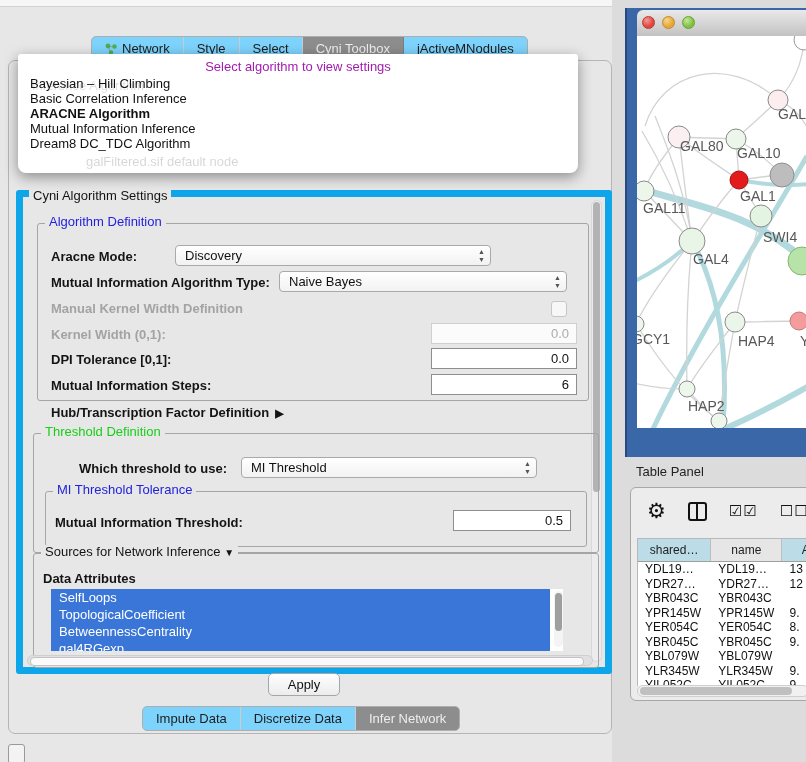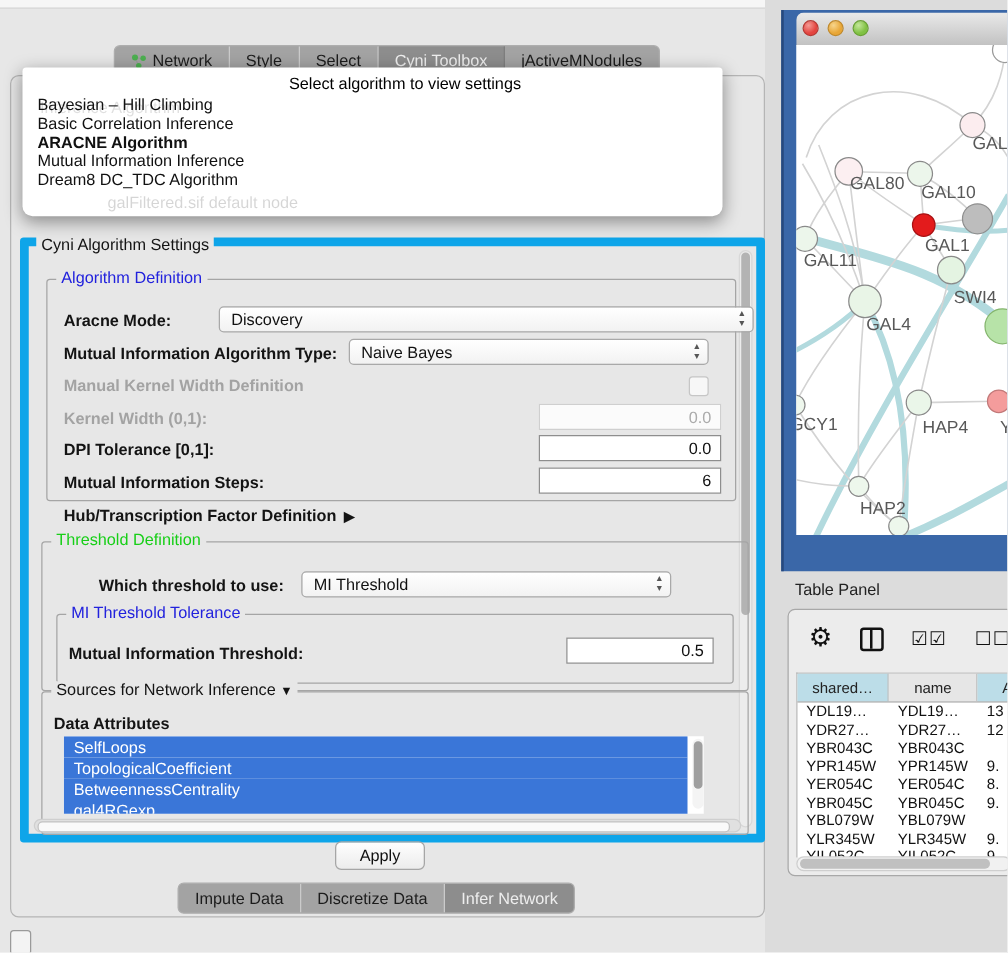--- a/index.html
+++ b/index.html
@@ -6,30 +6,30 @@
   body{width:806px;height:762px;overflow:hidden;font-family:"Liberation Sans",sans-serif;}
   #app{position:relative;width:806px;height:762px;background:#e7e7e7;overflow:hidden;}
   .abs{position:absolute;}
   
   .cp-top{left:0;top:0;width:620px;height:6px;background:#f6f6f6;border-bottom:1px solid #d2d2d2;}
   .cp-header{left:0;top:7px;width:620px;height:23px;background:linear-gradient(#ededed,#ddd);border-bottom:1px solid #bdbdbd;}
   .cp-title{position:absolute;left:8px;top:3px;font-size:13px;color:#1a1a1a;}
   .float-btn{position:absolute;right:40px;top:5px;width:10px;height:10px;border:2px solid #1d1d1d;border-radius:2px;background:#fff;}
   .close-btn{position:absolute;right:14px;top:2px;font-size:14px;font-weight:bold;color:#1d1d1d;}
   
-  .segbar{display:flex;background:#a3a3a3;border:1px solid #aeaeae;border-radius:5px;overflow:hidden;height:23px;}
+  .segbar{display:flex;background:#7dd3fc;border:1px solid #aeaeae;border-radius:5px;overflow:hidden;height:23px;}
   .seg{padding:0 13px;line-height:23px;font-size:13px;color:#1c1c1c;border-right:1px solid #cbcbcb;white-space:nowrap;display:flex;align-items:center;gap:5px;}
   .seg:last-child{border-right:none;}
   .seg.sel{background:#8d8d8d;color:#eee;border-right-color:#7e7e7e;}
   #tabbar{left:91px;top:36px;}
   #bottombar{left:142px;top:706px;}
   .content-frame{left:8px;top:60px;width:602px;height:672px;border:1px solid #b5b5b5;border-radius:7px;}
   
   .dropdown{left:18px;top:54px;width:560px;height:119px;background:#fff;border-radius:3px 3px 8px 8px;box-shadow:0 4px 14px rgba(0,0,0,.4);z-index:30;}
-  .dd-ph{position:absolute;left:0;top:5px;width:100%;text-align:center;font-size:13px;color:#000000;padding-left:26px;}
+  .dd-ph{position:absolute;left:0;top:5px;width:100%;text-align:center;font-size:13px;color:#a21caf;}
   .dd-items{position:absolute;left:0;top:22px;width:100%;}
   .dd-item{font-size:13px;line-height:15px;padding-left:12px;color:#111;white-space:nowrap;}
   .dd-item.bold{font-weight:bold;}
   .ghost1{position:absolute;left:14px;top:24px;font-size:13px;color:#000;opacity:.12;}
   .ghost2{position:absolute;left:68px;top:100px;font-size:13px;color:#000;opacity:.16;}
   
   #settings{left:16px;top:190px;width:582px;height:470px;border:7px solid #0ea5e9;border-radius:3px;}
   .grp{position:absolute;border:1px solid #a5a5a5;border-radius:3px;}
   .grp-title{position:absolute;font-size:13px;background:#e7e7e7;padding:0 4px;line-height:14px;white-space:nowrap;z-index:2;}
   .t-blue{color:#2222dd;}
@@ -121,21 +121,21 @@
   <div class="abs" id="settings">
     <span class="grp-title t-black" style="left:6px;top:-8px;">Cyni Algorithm Settings</span>
     <div class="vscroll">
         <div class="thumb"></div>
       </div>
 
     <div class="grp" style="left:14px;top:26px;width:550px;height:176px;"></div>
     <span class="grp-title t-blue" style="left:22px;top:18px;">Algorithm Definition</span>
 
     <span class="b" style="left:28px;top:52px;">Aracne Mode:</span>
-    <div class="combo" style="left:152px;top:48px;width:428px;">
+    <div class="combo" style="left:152px;top:48px;width:316px;">
       <span>Discovery</span>
       <span class="stepper">▲<br>▼</span>
     </div>
 
     <span class="b" style="left:28px;top:78px;">Mutual Information Algorithm Type:</span>
     <div class="combo" style="left:256px;top:74px;width:288px;">
       <span>Naive Bayes</span>
       <span class="stepper">▲<br>▼</span>
     </div>
 

